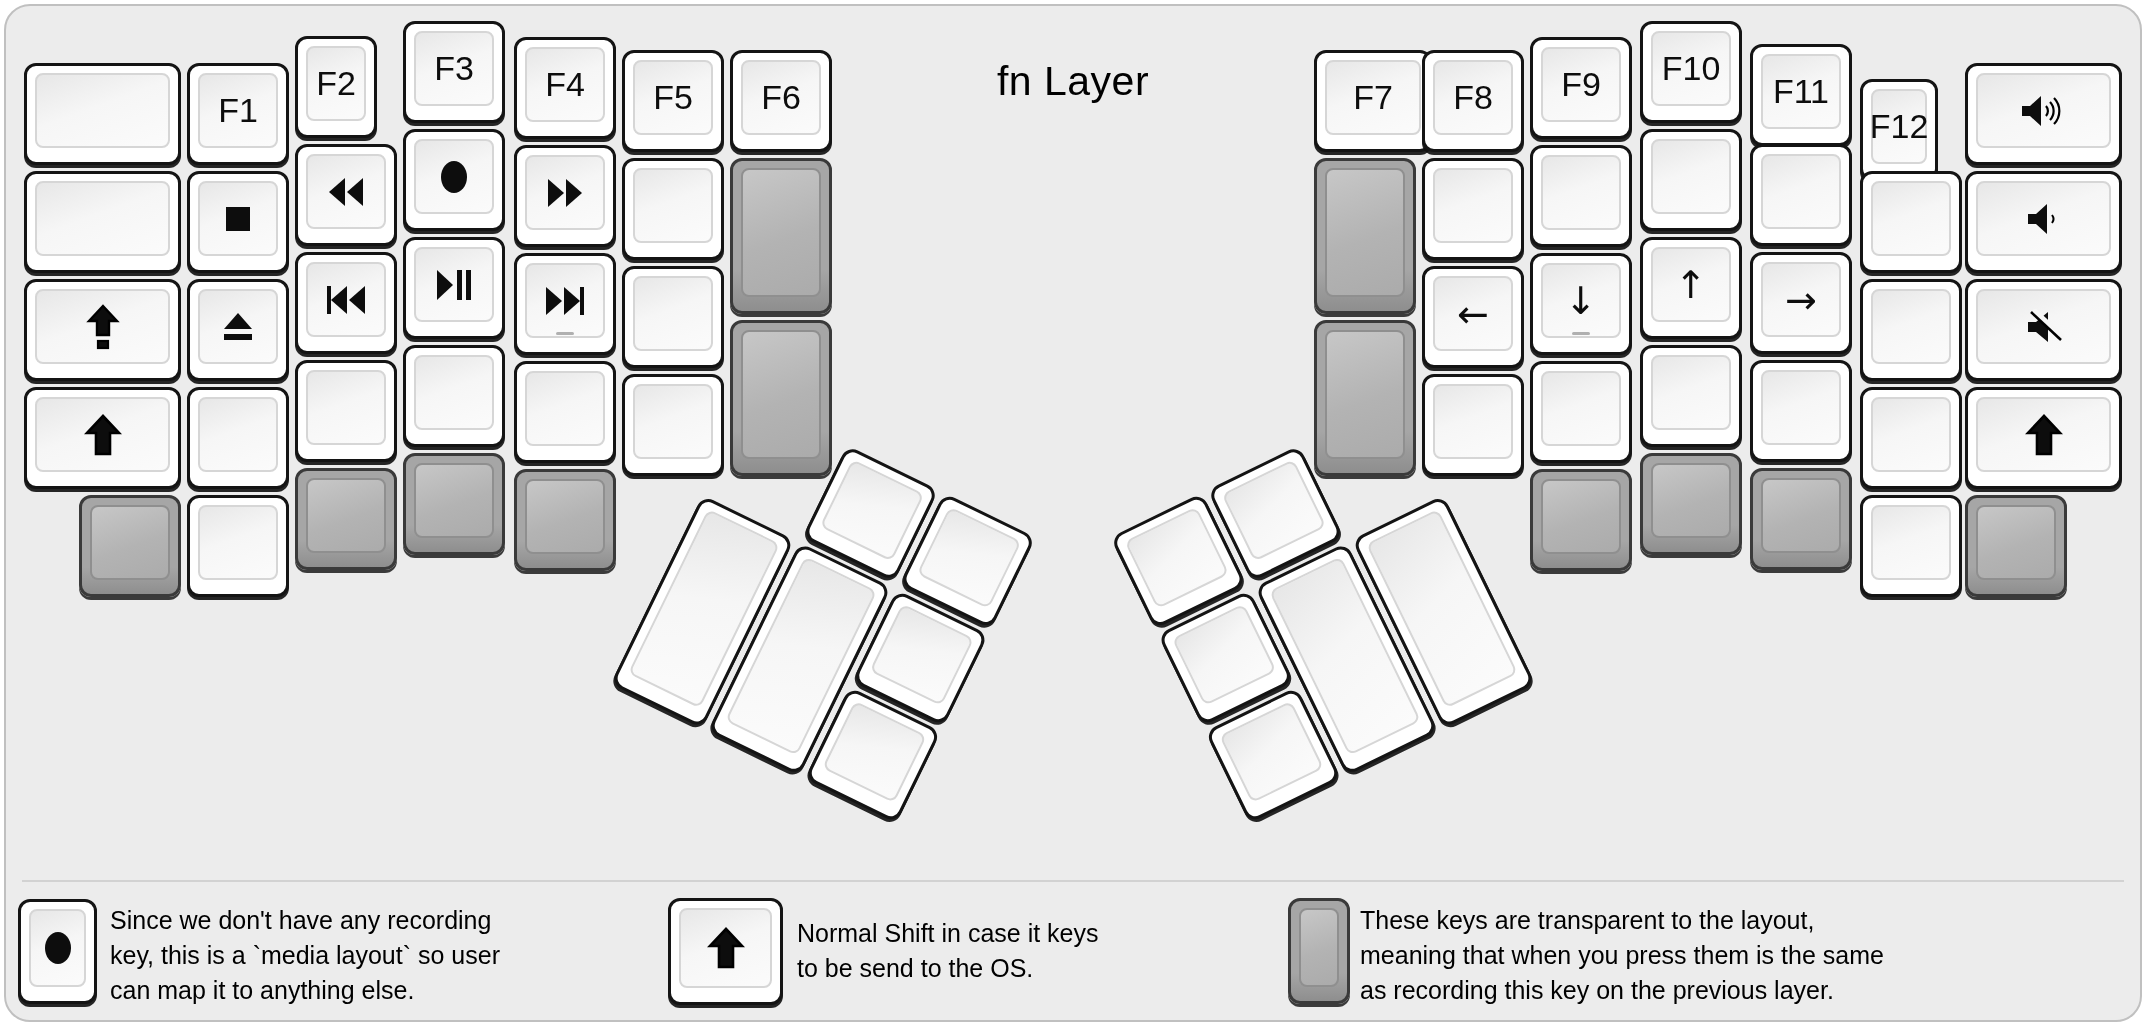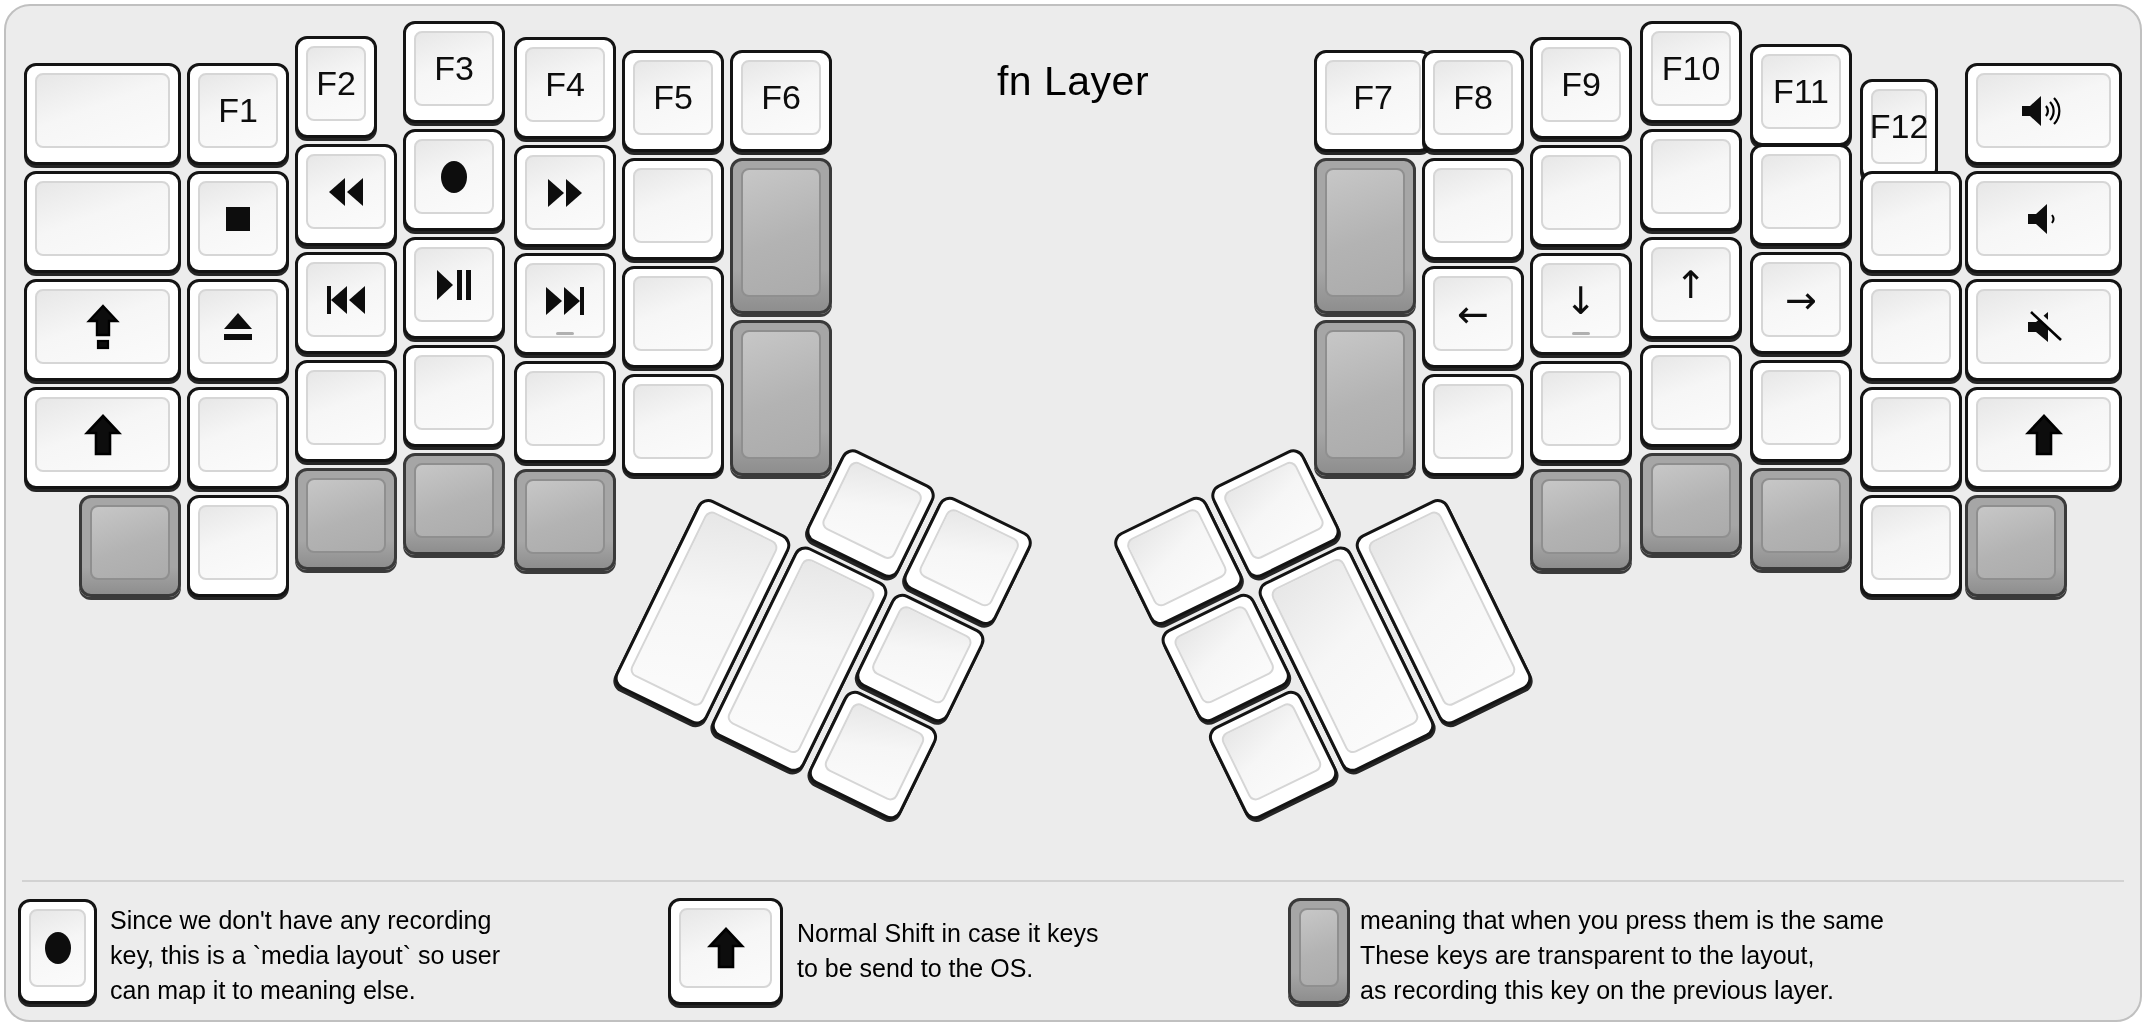--- a/index.html
+++ b/index.html
@@ -413,29 +413,29 @@
         <div class="keytop"></div>
       </div>
     </div>
   </div>
 <div id="legend-divider"></div>
 
 <div class="layer" id="legend-layer">
   <div class="legend-text" style="left:110px;top:903px">
     <div>Since we don't have any recording</div>
     <div>key, this is a `media layout` so user</div>
-    <div>can map it to meaning else.</div>
+    <div>can map it to anything else.</div>
   </div>
   <div class="legend-text" style="left:797px;top:916px">
     <div>Normal Shift in case it keys</div>
     <div>to be send to the OS.</div>
   </div>
   <div class="legend-text" style="left:1360px;top:903px">
+    <div>These keys are transparent to the layout,</div>
     <div>meaning that when you press them is the same</div>
-    <div>These keys are transparent to the layout,</div>
     <div>as recording this key on the previous layer.</div>
   </div>
 <div class="layer">
       <div class="key" style="left: 18px; top: 899px; width: 79px; height: 105px;">
         <div class="keytop">
           <span>
             <svg width="32" height="36" viewBox="0 0 32 36">
               <ellipse cx="16" cy="18" rx="13" ry="16"></ellipse>
             </svg>
           </span>

